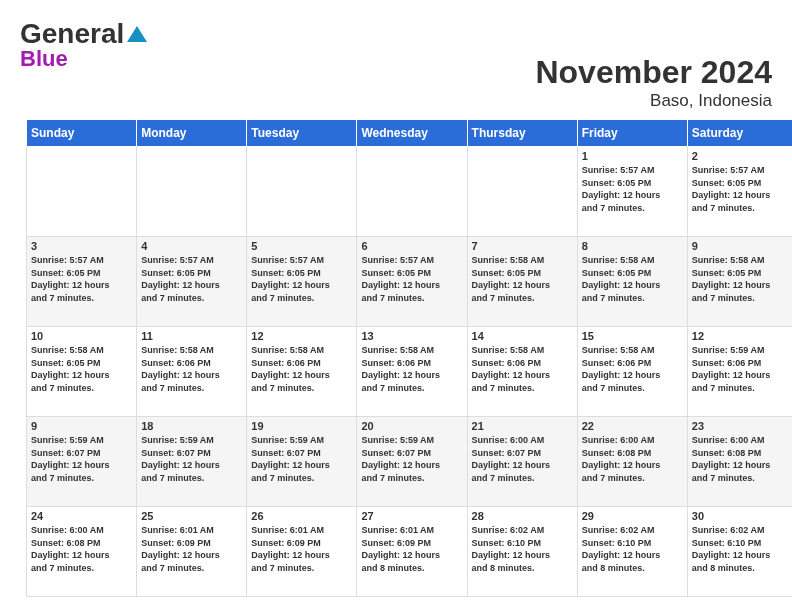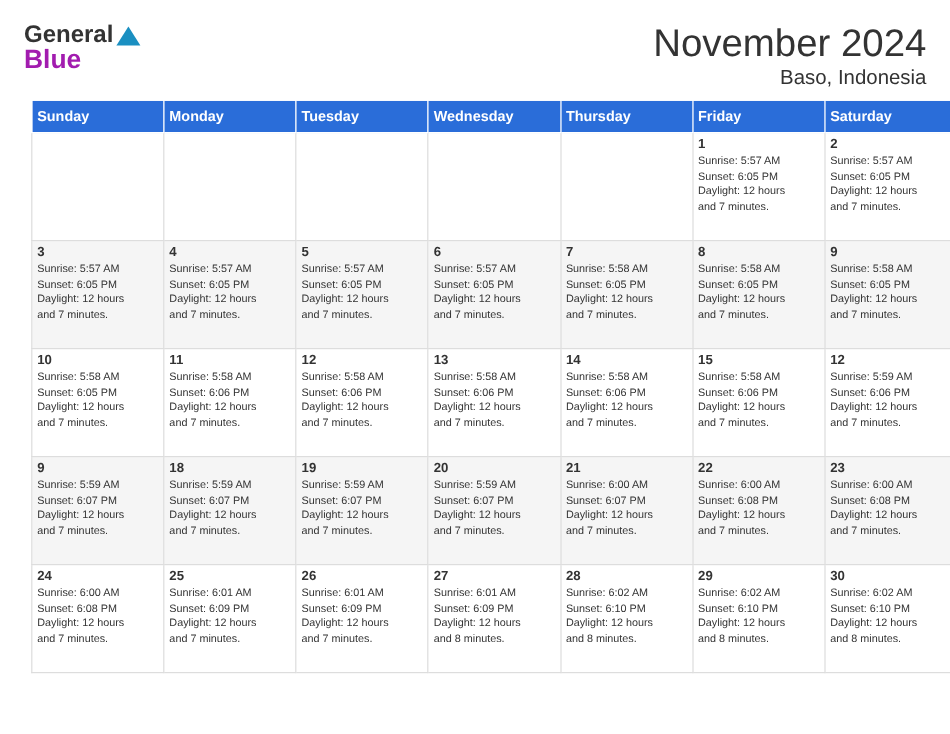--- a/index.html
+++ b/index.html
@@ -17,31 +17,32 @@
       padding: 8px 10px 4px 10px;
     }
     .logo {
       display: flex;
       flex-direction: column;
       align-items: flex-start;
     }
     .logo-text {
       display: flex;
       align-items: center;
-      font-size: 20px;
+      font-size: 28px;
       font-weight: bold;
       color: #333;
     }
     .title-section {
       text-align: right;
     }
     .month-title {
       font-size: 32px;
-      font-weight: normal;
-      color: #333;
+      font-weight: bold;
+      color: #333;
+      margin-top: 36px;
     }
     .location {
       font-size: 17px;
       color: #333;
     }
     .calendar-table {
       width: 100%;
       border-collapse: collapse;
       margin-top: 4px;
       margin-left: 16px;
@@ -72,20 +73,21 @@
     .day-number {
       font-size: 11px;
       font-weight: bold;
       display: block;
       margin-bottom: 2px;
     }
     .day-info {
       font-size: 9px;
       line-height: 1.4;
       color: #333;
+      font-weight: bold;
     }
     .empty-cell {
       background: #fff !important;
     }
     
     .logo-triangle {
       display: inline-block;
       width: 0;
       height: 0;
       border-style: solid;

